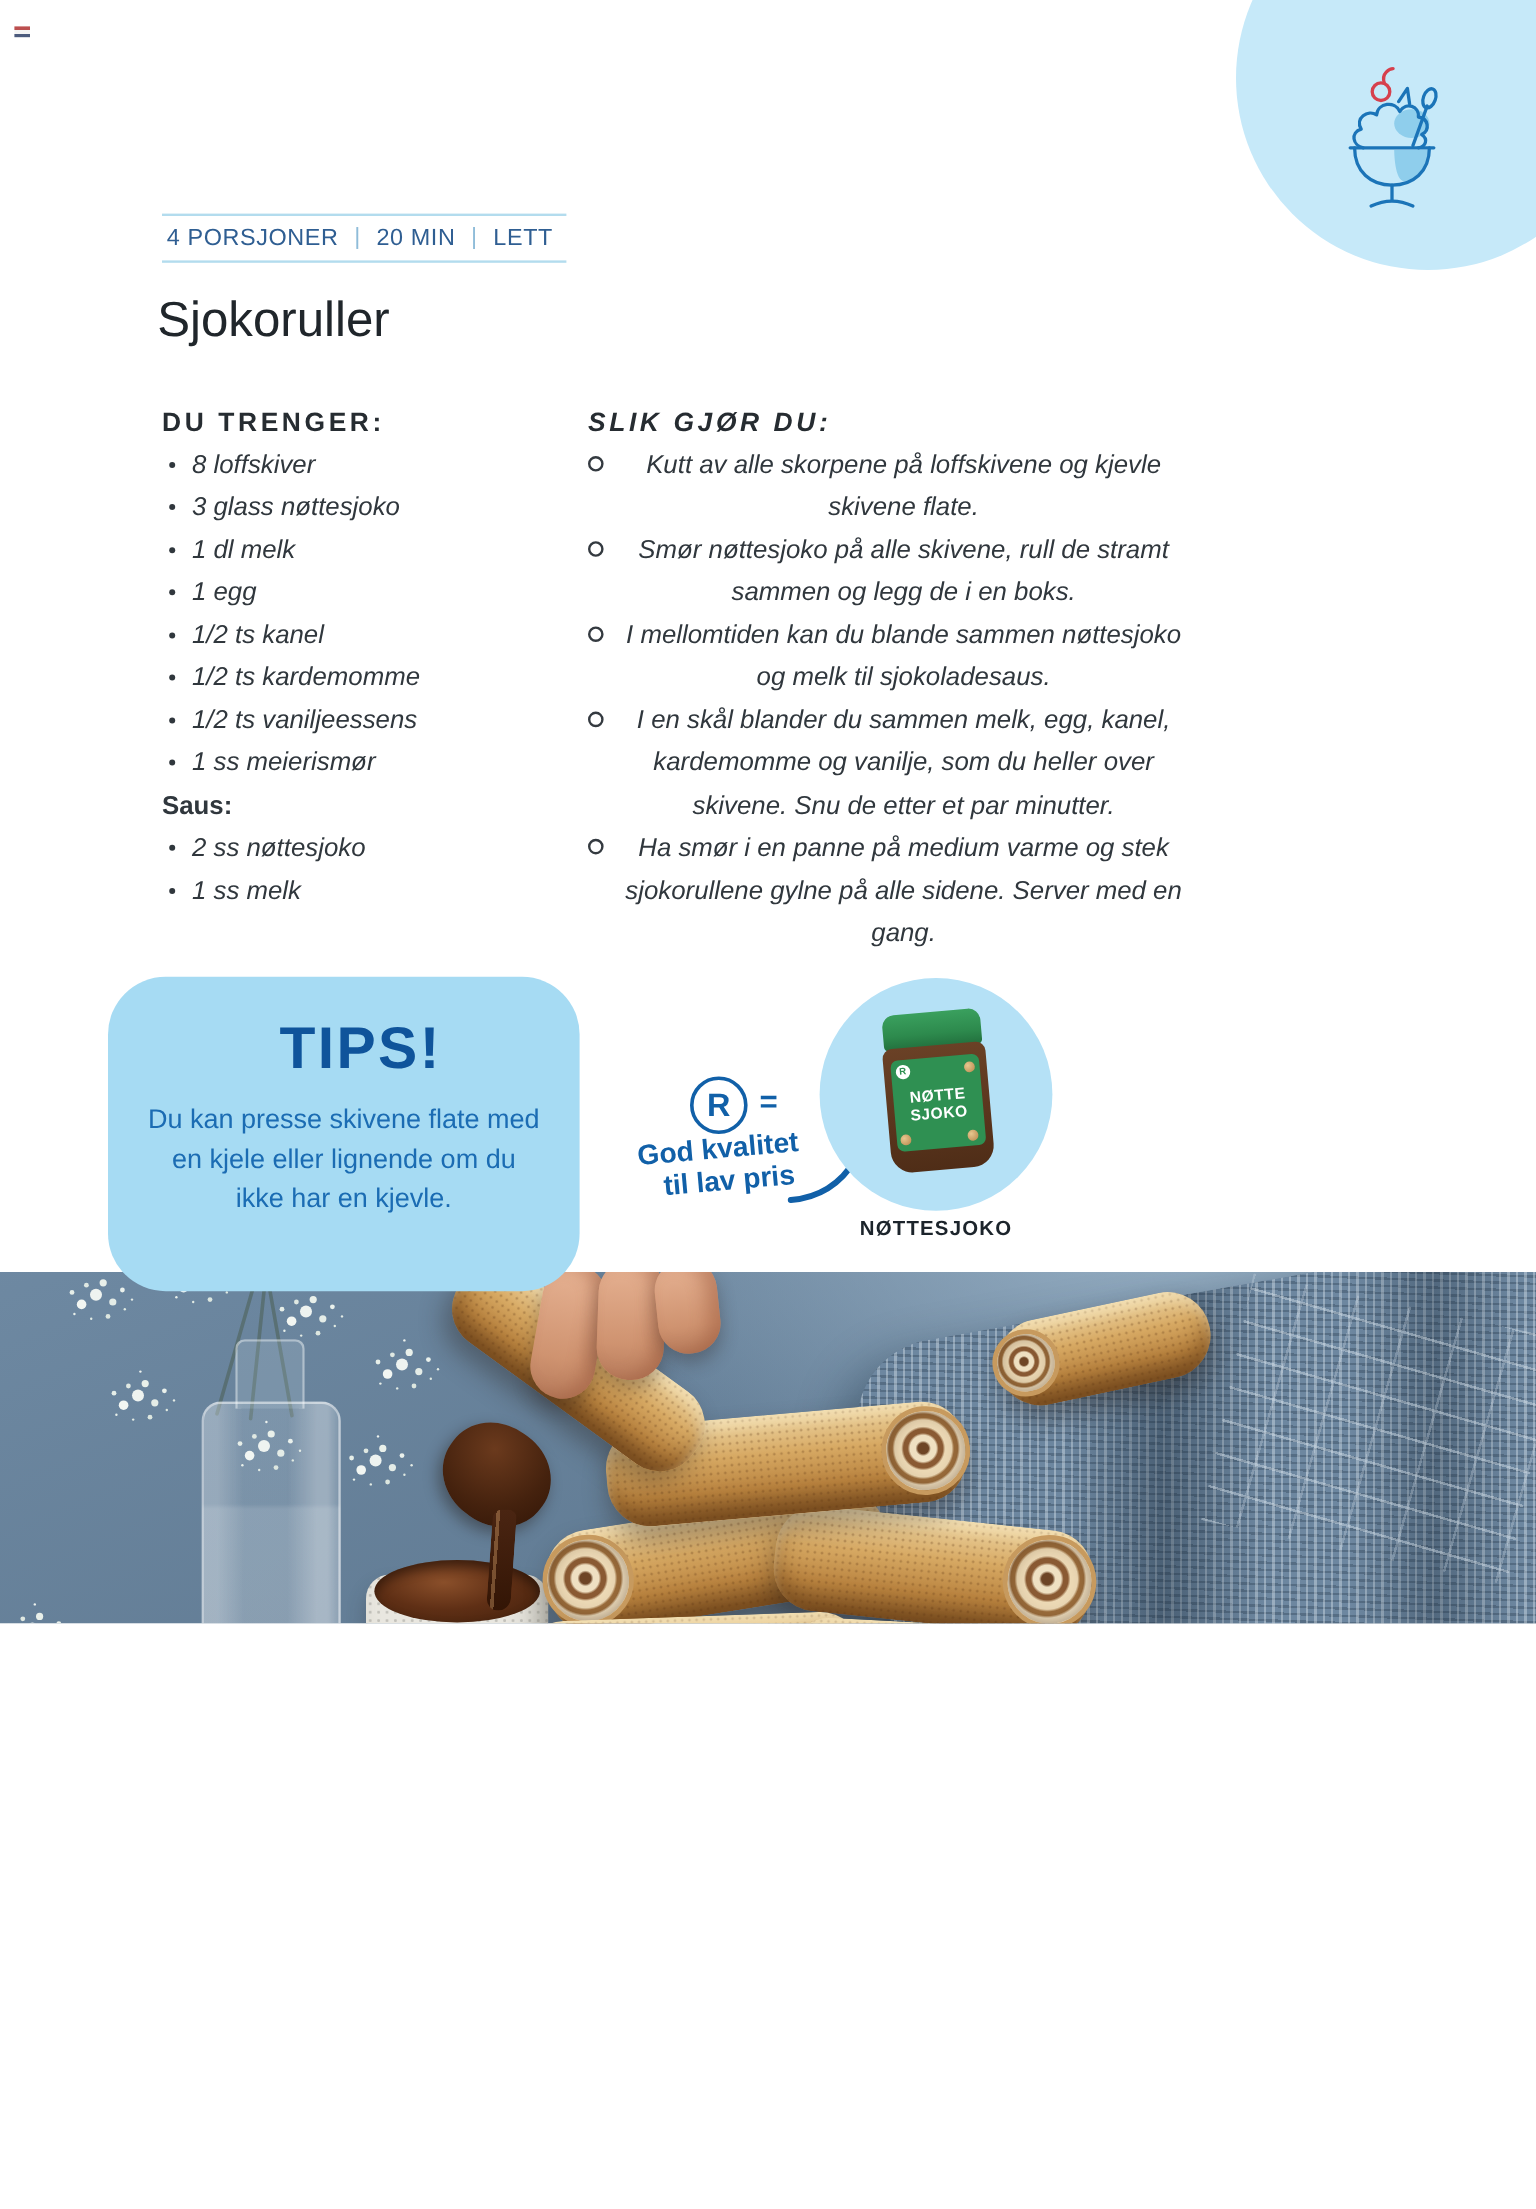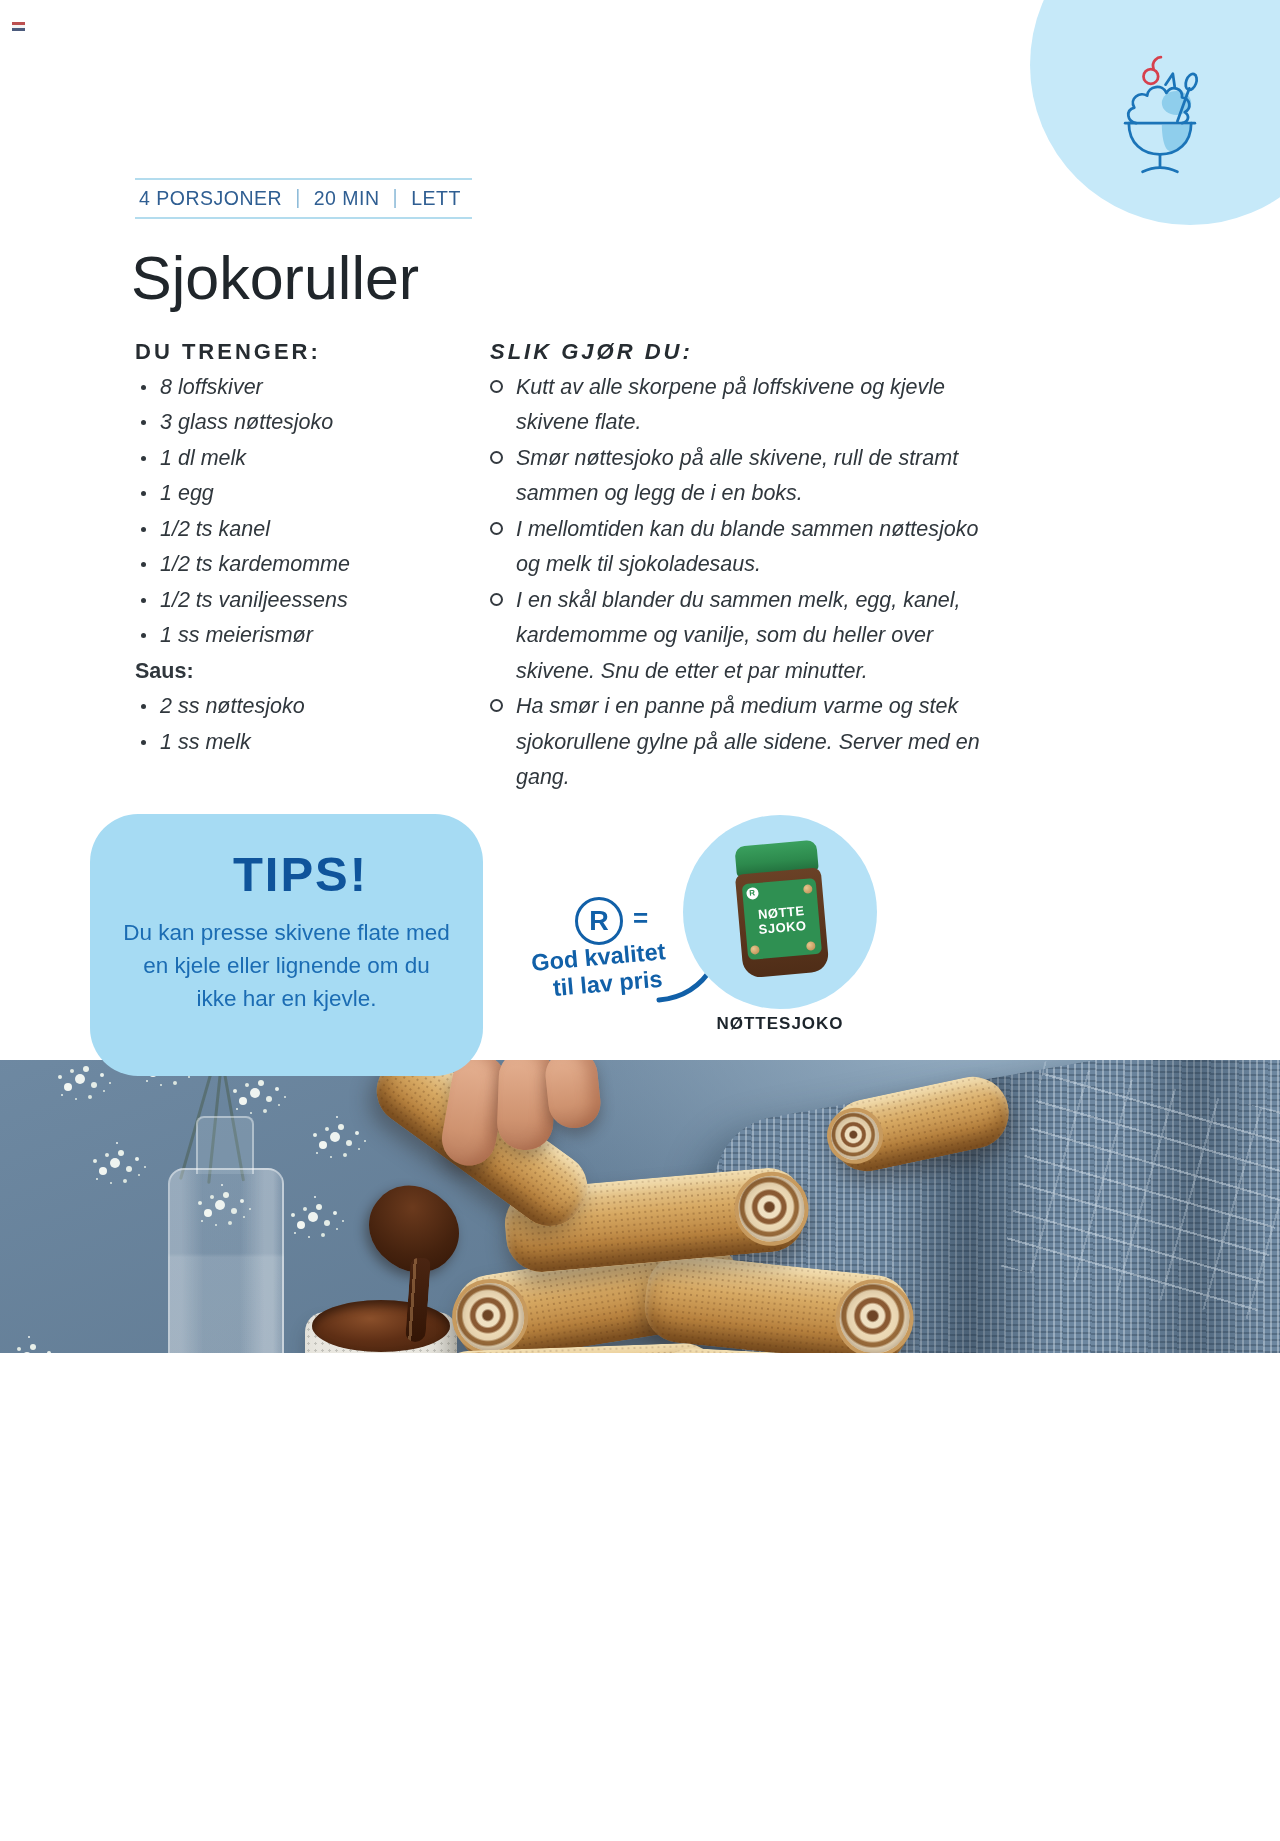--- a/index.html
+++ b/index.html
@@ -17,35 +17,35 @@
   .sundae { position:absolute; left:75px; top:147px; width:110px; height:135px; }
 
   
   .meta { position:absolute; left:135px; top:178px; width:337px; height:41px;
     border-top:2px solid #b3dcee; border-bottom:2px solid #b3dcee;
     display:flex; align-items:center; gap:13px; padding:0 4px;
     color:#2f5e92; font-size:19.5px; letter-spacing:.5px; white-space:nowrap; }
   .meta .sep { color:#8fbcd9; font-weight:400; transform:translateY(-1px); }
 
   
-  .title { position:absolute; left:131px; top:243px; font-size:61px; font-weight:500;
+  .title { position:absolute; left:131px; top:243px; font-size:41px; font-weight:500;
     color:#20262b; letter-spacing:0; }
 
   
   .col { position:absolute; top:334px; font-size:21.5px; color:#30373d; line-height:35.5px; }
   .col h2 { font-size:22px; font-weight:700; color:#262c31; letter-spacing:3px; line-height:35.5px; }
   .ingredients { left:135px; width:345px; }
   .ingredients ul { list-style:none;font-style:italic; }
   .ing { display:flex; }
   .ing .dot { flex:0 0 auto; width:5px; height:5px; border-radius:50%; background:#30373d;
     margin:15px 14px 0 6px; }
   .saus { font-weight:700; }
   .steps-col { left:490px; width:500px;font-style:italic; }
   .steps-col ol { list-style:none; }
-  .step { position:relative; padding-left:26px; }
+  .step { position:relative; padding-left:26px;text-align:center; }
   .step .ring { position:absolute; left:0; top:10px; width:13px; height:13px;
     border:2px solid #343a40; border-radius:50%; }
 
   
   .tips { position:absolute; left:90px; top:814px; width:393px; height:262px;
     background:#a6dbf3; border-radius:48px; z-index:6; text-align:center; }
   .tips-title { margin-top:32px; font-size:49px; font-weight:800; color:#0f549b; letter-spacing:2px;padding-left:28px; }
   .tips-body { margin:14px auto 0; width:330px; font-size:22.5px; line-height:33px;
     color:#1b6cb3; font-weight:500; }
 

